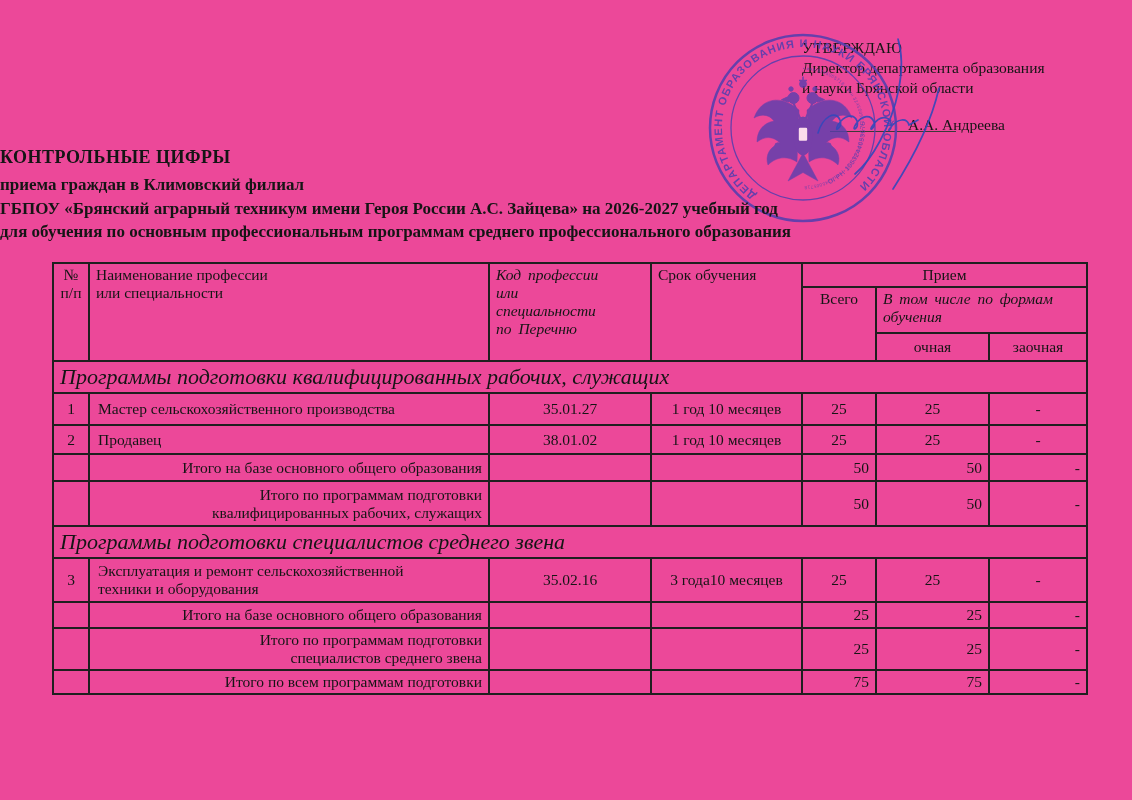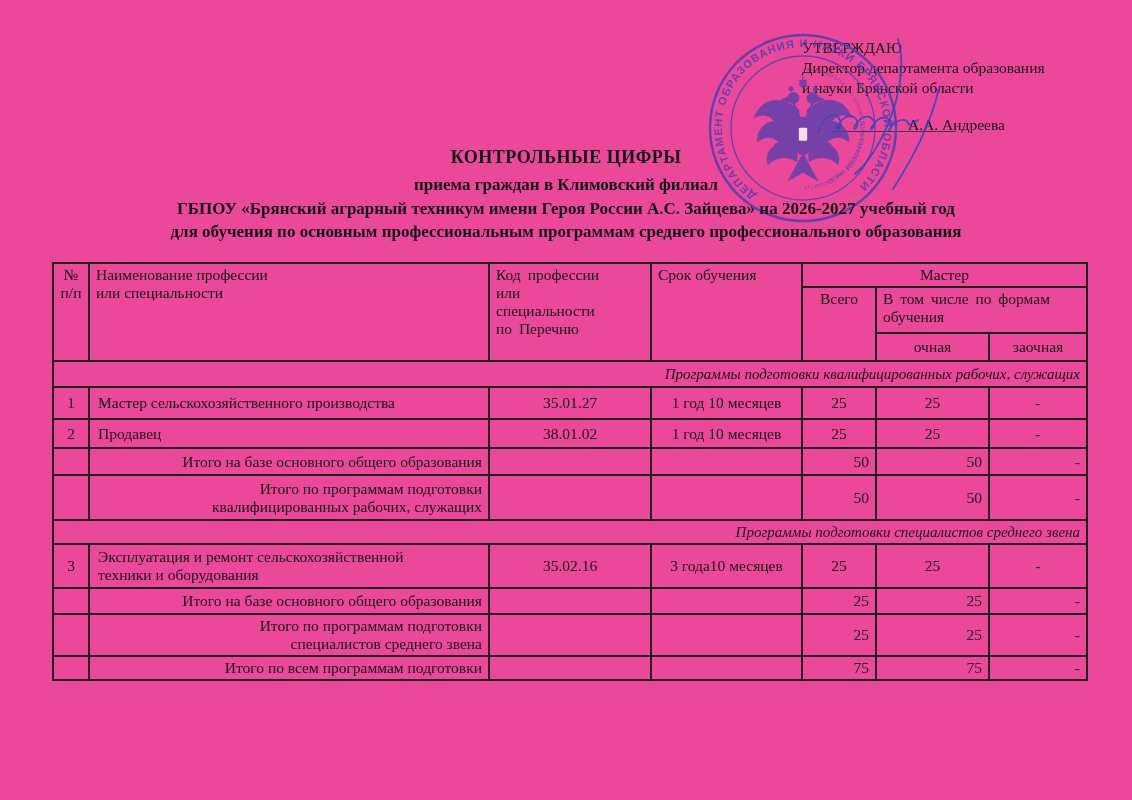--- a/index.html
+++ b/index.html
@@ -41,21 +41,20 @@
   
   .stamp { position: absolute; left: 703px; top: 28px; opacity: 0.92; pointer-events: none; }
   .stamp text { font-family: "Liberation Sans", sans-serif; fill: #5b3fae; }
   .signature-svg { position: absolute; left: 690px; top: 15px; pointer-events: none; }
 
   
   .doc-title {
     position: absolute;
     left: 0; top: 147px;
     width: 1132px;
-    text-align: center;
     font-weight: bold;
   }
   .doc-title .t1 { font-size: 18px; letter-spacing: 0.5px; margin-bottom: 5px; }
   .doc-title .t2, .doc-title .t3, .doc-title .t4, .doc-title .t5 {
     font-size: 17px; line-height: 23.5px;
   }
 
   
   table.cifry {
     position: absolute;
@@ -71,29 +70,29 @@
     white-space: pre-line;
     font-weight: normal;
     vertical-align: middle;
     overflow: hidden;
   }
   table.cifry thead th { vertical-align: top; text-align: left; }
   .ha { text-align: center !important; }
   .num-col { text-align: center; }
   .val { text-align: center; }
   .section-row td {
-    text-align: right;
+    text-align: left;
     font-weight: bold;
     font-style: italic;
-    font-size: 15px;
+    font-size: 22px;
     padding: 1px 4px;
   }
   .total-row td { font-weight: bold; text-align: right; }
   .name-cell { padding-left: 8px !important; }
-  .wspace { word-spacing: 3px; }
+  .wspace { word-spacing: 3px; font-style: italic; }
 </style>
 </head>
 <body>
 
 <div class="page">
 
   <div class="approval">
     <div>УТВЕРЖДАЮ</div>
     <div>Директор департамента образования</div>
     <div>и науки Брянской области</div>
@@ -170,21 +169,21 @@
       <tr style="height:24px">
         <th rowspan="3" class="ha">№
 п/п</th>
         <th rowspan="3">Наименование профессии
 или специальности</th>
         <th rowspan="3" class="wspace">Код профессии
 или
 специальности
 по Перечню</th>
         <th rowspan="3">Срок обучения</th>
-        <th colspan="3" class="ha">Мастер</th>
+        <th colspan="3" class="ha">Прием</th>
       </tr>
       <tr style="height:46px">
         <th rowspan="2" class="ha">Всего</th>
         <th colspan="2" class="wspace">В том числе по формам
 обучения</th>
       </tr>
       <tr style="height:28px">
         <th class="ha" style="vertical-align:middle">очная</th>
         <th class="ha" style="vertical-align:middle">заочная</th>
       </tr>

